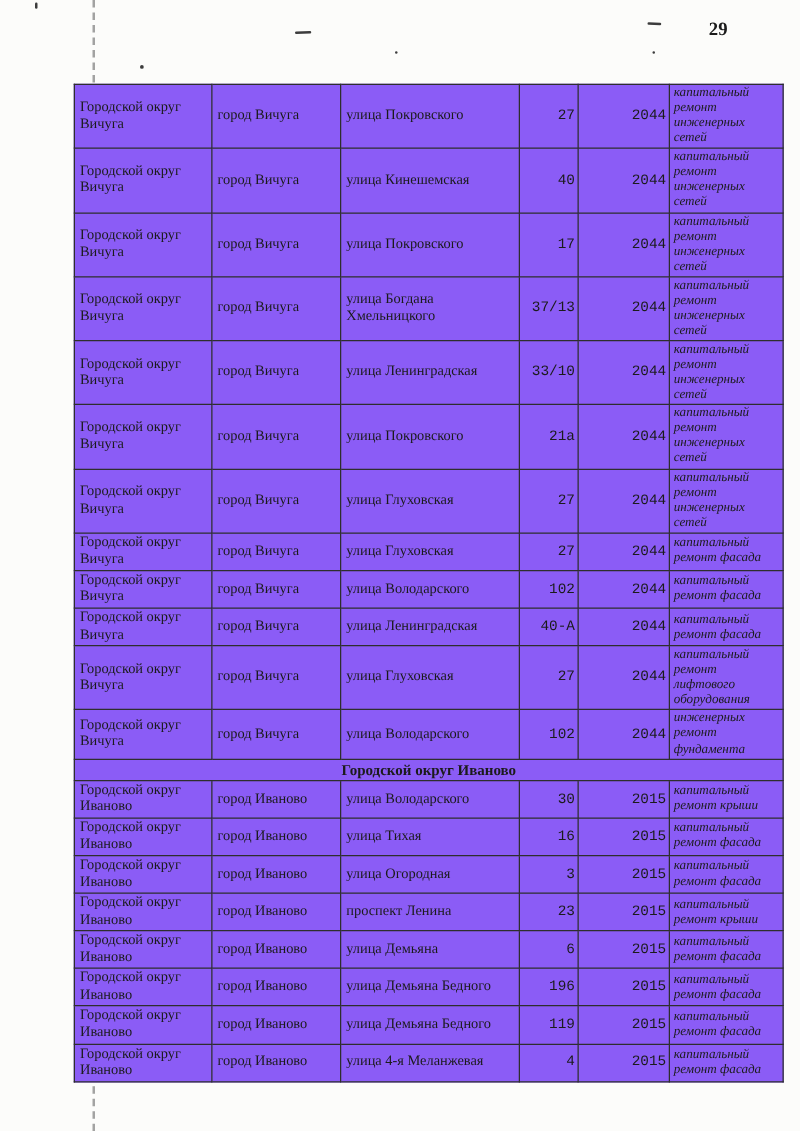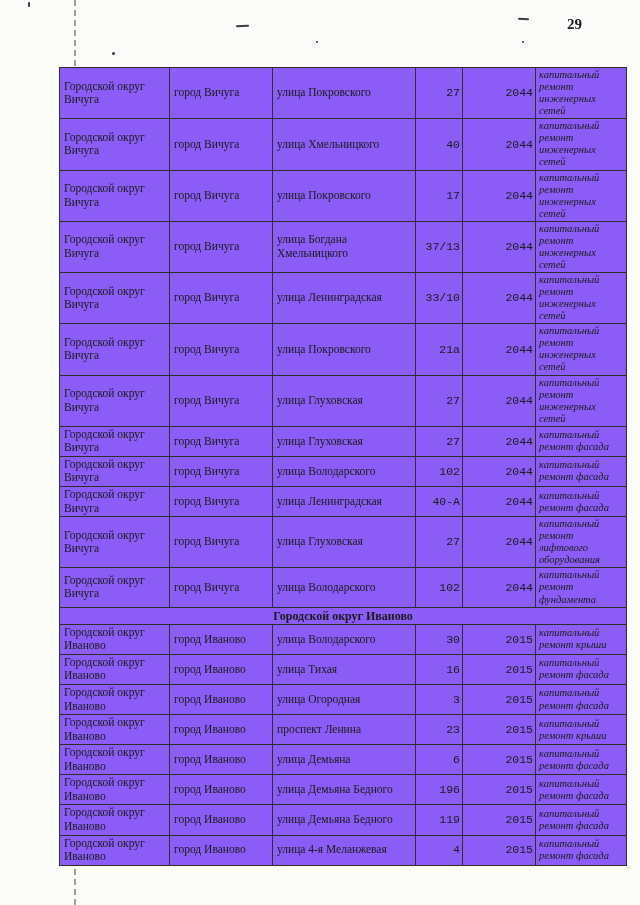--- a/index.html
+++ b/index.html
@@ -91,21 +91,21 @@
         <td class="col-municipality">Городской округ Вичуга</td>
         <td class="col-city">город Вичуга</td>
         <td class="col-street">улица Покровского</td>
         <td class="col-house">27</td>
         <td class="col-year">2044</td>
         <td class="col-work">капитальный ремонт инженерных сетей</td>
       </tr>
       <tr>
         <td class="col-municipality">Городской округ Вичуга</td>
         <td class="col-city">город Вичуга</td>
-        <td class="col-street">улица Хмельницкого</td>
+        <td class="col-street">улица Кинешемская</td>
         <td class="col-house">40</td>
         <td class="col-year">2044</td>
         <td class="col-work">капитальный ремонт инженерных сетей</td>
       </tr>
       <tr>
         <td class="col-municipality">Городской округ Вичуга</td>
         <td class="col-city">город Вичуга</td>
         <td class="col-street">улица Покровского</td>
         <td class="col-house">17</td>
         <td class="col-year">2044</td>
@@ -174,21 +174,21 @@
         <td class="col-house">27</td>
         <td class="col-year">2044</td>
         <td class="col-work">капитальный ремонт лифтового оборудования</td>
       </tr>
       <tr>
         <td class="col-municipality">Городской округ Вичуга</td>
         <td class="col-city">город Вичуга</td>
         <td class="col-street">улица Володарского</td>
         <td class="col-house">102</td>
         <td class="col-year">2044</td>
-        <td class="col-work">капитальный ремонт фундамента</td>
+        <td class="col-work">инженерных ремонт фундамента</td>
       </tr>
       <tr class="section-row">
         <td colspan="6">Городской округ Иваново</td>
       </tr>
       <tr>
         <td class="col-municipality">Городской округ Иваново</td>
         <td class="col-city">город Иваново</td>
         <td class="col-street">улица Володарского</td>
         <td class="col-house">30</td>
         <td class="col-year">2015</td>

